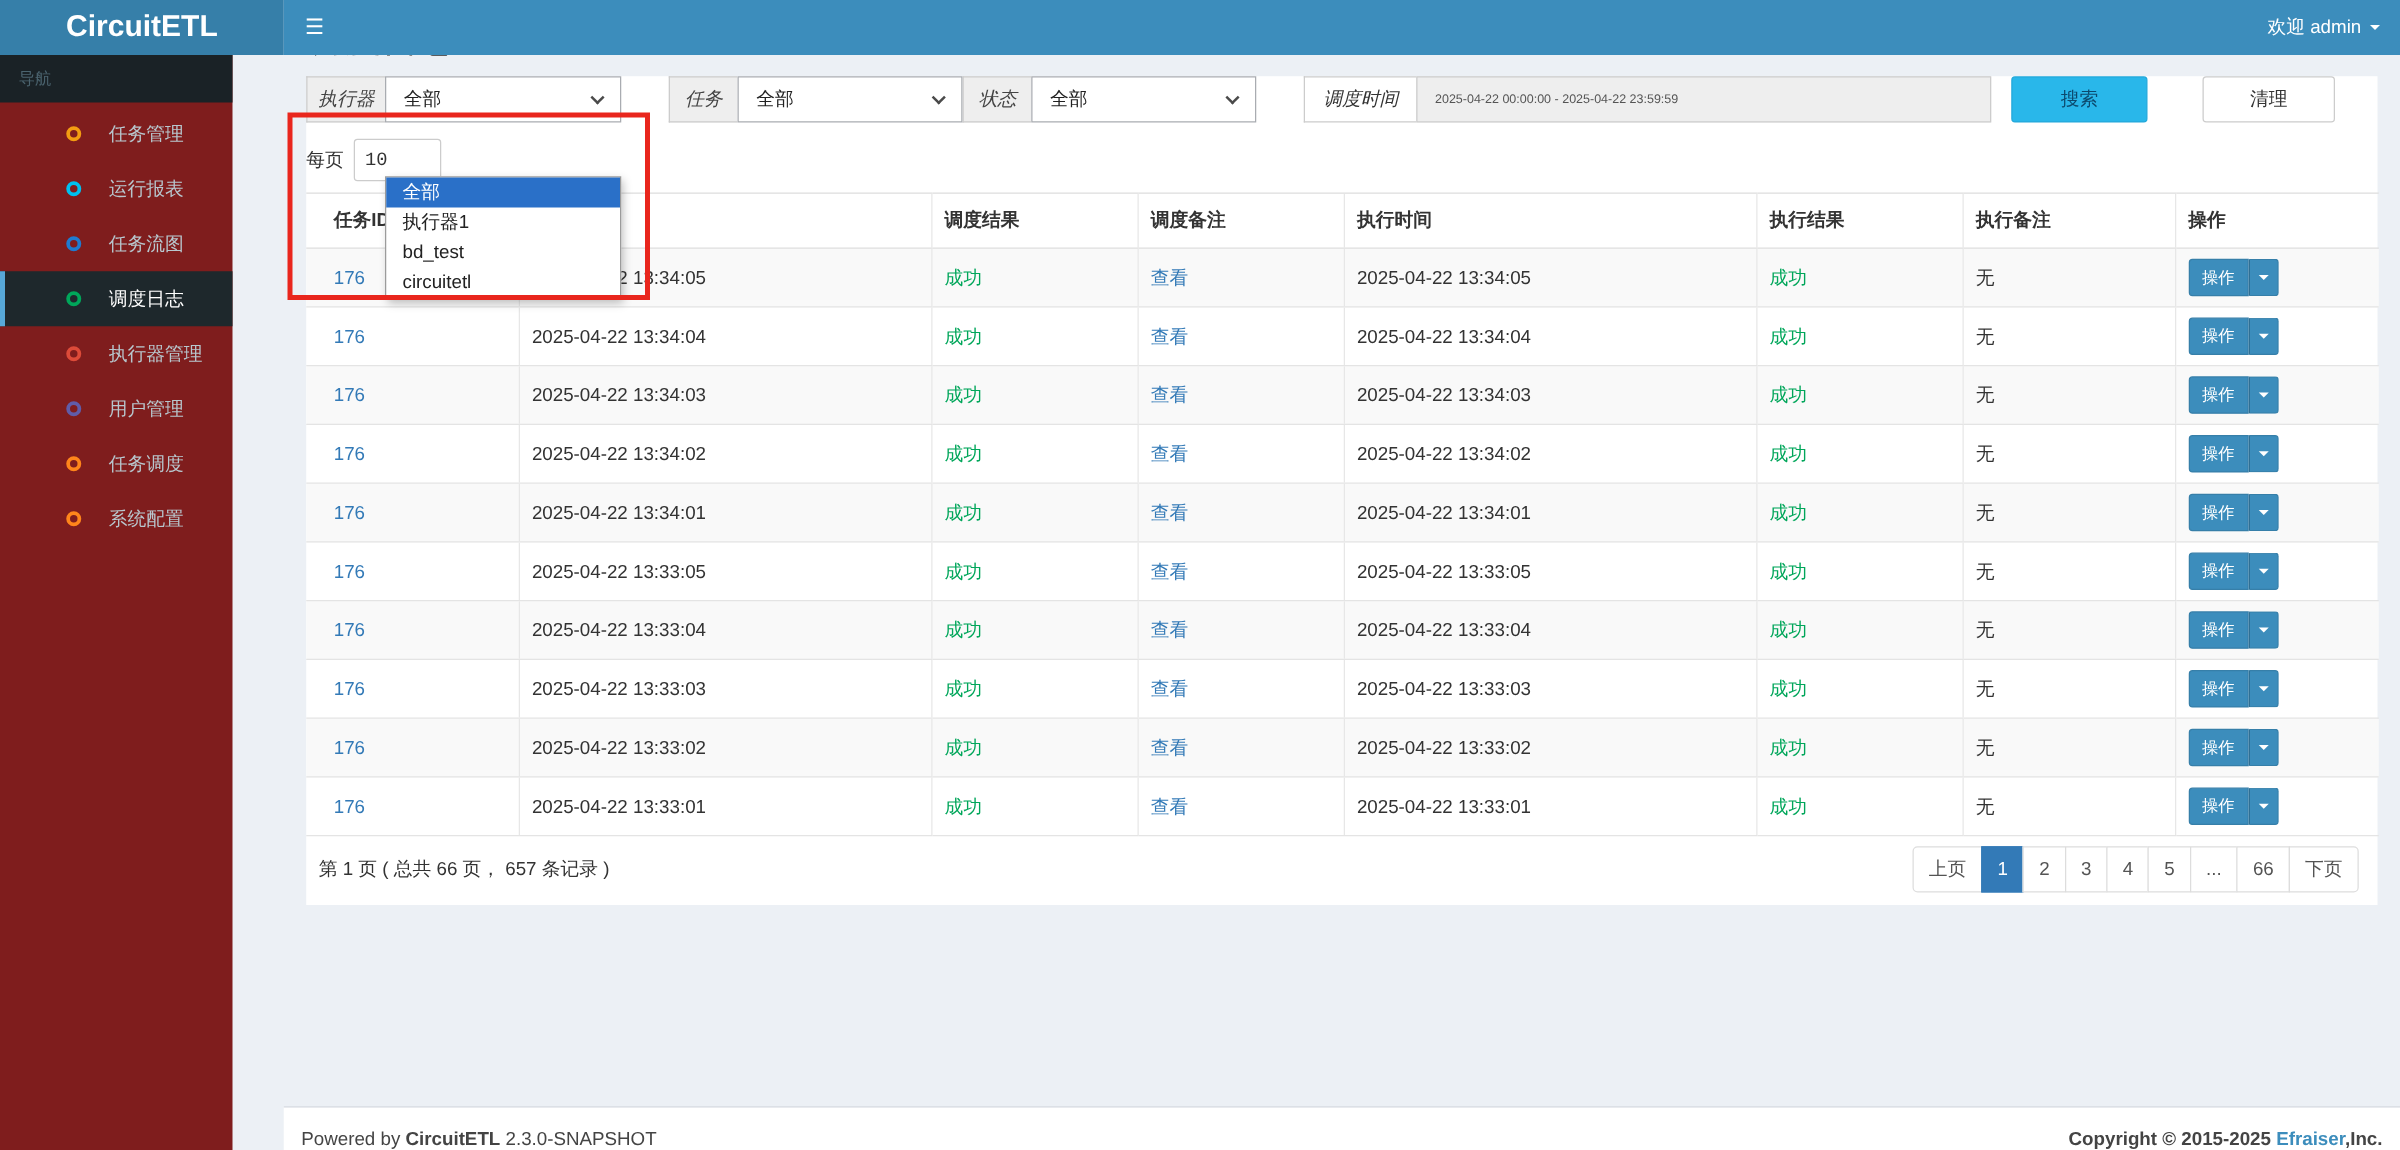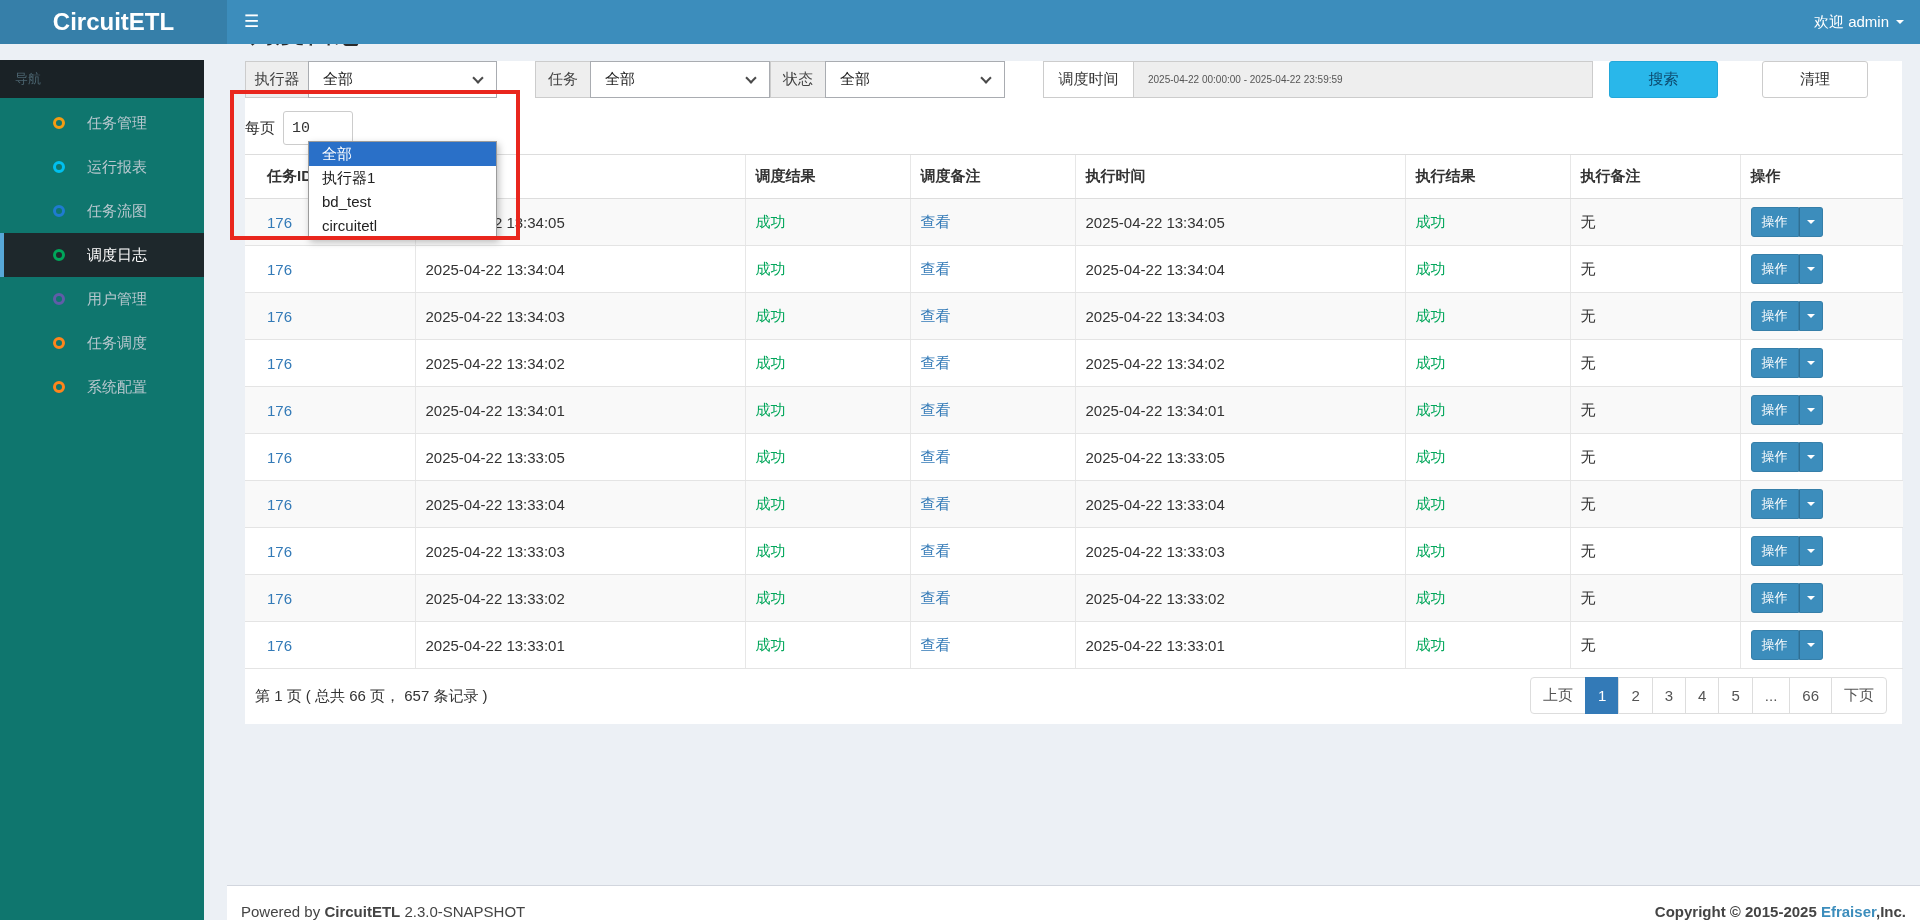--- a/index.html
+++ b/index.html
@@ -11,37 +11,37 @@
   .logo { position:absolute; left:0; top:0; width:227px; height:44px; background:#367fa9; color:#fff;
           font-size:24px; font-weight:bold; text-align:center; line-height:44px; cursor:pointer; }
   .navbar { position:absolute; left:227px; right:0; top:0; height:44px; background:#3c8dbc; display:flex; align-items:center; }
   .sidebar-toggle { color:#fff; font-size:17px; padding:0 17px; line-height:44px; cursor:pointer; }
   .navbar-spacer { flex:1; }
   .user-menu { color:#fff; font-size:15px; padding:0 16px; line-height:44px; cursor:pointer; display:flex; align-items:center; }
   .caret-dn { display:inline-block; width:0; height:0; border-left:4px solid transparent; border-right:4px solid transparent;
               border-top:4px solid #fff; margin-left:7px; }
 
   
-  .sidebar { position:absolute; left:0; top:44px; bottom:0; width:204px; background:#0f766e; z-index:20;margin-top:16px; }
+  .sidebar { position:absolute; left:0; top:44px; bottom:0; width:186px; background:#7f1d1d; z-index:20; }
   .nav-header { background:#1a2226; color:#4b646f; font-size:13px; padding:10px 0 10px 15px; }
   .side-menu { list-style:none; padding-top:3px; }
   .side-item { height:44px; display:flex; align-items:center; padding-left:53px; color:#b8c7ce; font-size:15px; cursor:pointer; }
   .side-item .ring { width:12px; height:12px; border:3px solid #999; border-radius:50%; margin-right:22px; flex:none; }
   .side-item.active { background:#1e282c; color:#fff; border-left:4px solid #57a8d8; padding-left:49px; }
 
   
   .content { margin-left:227px; padding:15px 18px 0 18px; }
   .page-title { font-size:30px; line-height:34px; color:#2b2b2b; font-weight:500; margin-bottom:12px; }
   .panel { background:#fff; position:relative; }
 
   
   .filter-row { display:flex; height:37px; }
   .igroup { display:flex; height:37px; }
   .addon { background:#eee; border:1px solid #ccc; border-right:0; display:flex; align-items:center; justify-content:center;
-           font-size:15px; color:#444; flex:none; }
+           font-size:15px; color:#444; flex:none;font-style:italic; }
   .selectbox { position:relative; flex:1; background:#fff; border:1px solid #a9acb1; display:flex; align-items:center;
                padding:0 14px; font-size:15px; color:#222; cursor:pointer; }
   .chev { position:absolute; right:14px; top:12px; width:8px; height:8px; border-right:2px solid #4a4a4a;
           border-bottom:2px solid #4a4a4a; transform:rotate(45deg); }
   #fg-exec { width:252px; margin-right:38px; } #fg-exec .addon { width:63px; }
   #fg-job  { width:235px; } #fg-job .addon { width:55px; }
   #fg-status { width:235px; margin-right:38px; } #fg-status .addon { width:55px; }
   #fg-time { width:550px; margin-right:16px; }
   #fg-time .addon { width:90px; background:#fff; border:1px solid #ccc; border-right:0; color:#333; }
   .time-input { flex:1; background:#eee; border:1px solid #ccc; display:flex; align-items:center; padding:0 14px;
@@ -134,20 +134,24 @@
   <li class="side-item">
     <span class="ring" style="border-color: rgb(31, 123, 208);"></span>
     <span class="side-label">任务流图</span>
   </li>
 
   <li class="side-item active">
     <span class="ring" style="border-color: rgb(0, 166, 90);"></span>
     <span class="side-label">调度日志</span>
   </li>
 
+  <li class="side-item">
+    <span class="ring" style="border-color: rgb(221, 75, 57);"></span>
+    <span class="side-label">执行器管理</span>
+  </li>
 
   <li class="side-item">
     <span class="ring" style="border-color: rgb(96, 92, 168);"></span>
     <span class="side-label">用户管理</span>
   </li>
 
   <li class="side-item">
     <span class="ring" style="border-color: rgb(255, 133, 27);"></span>
     <span class="side-label">任务调度</span>
   </li>

